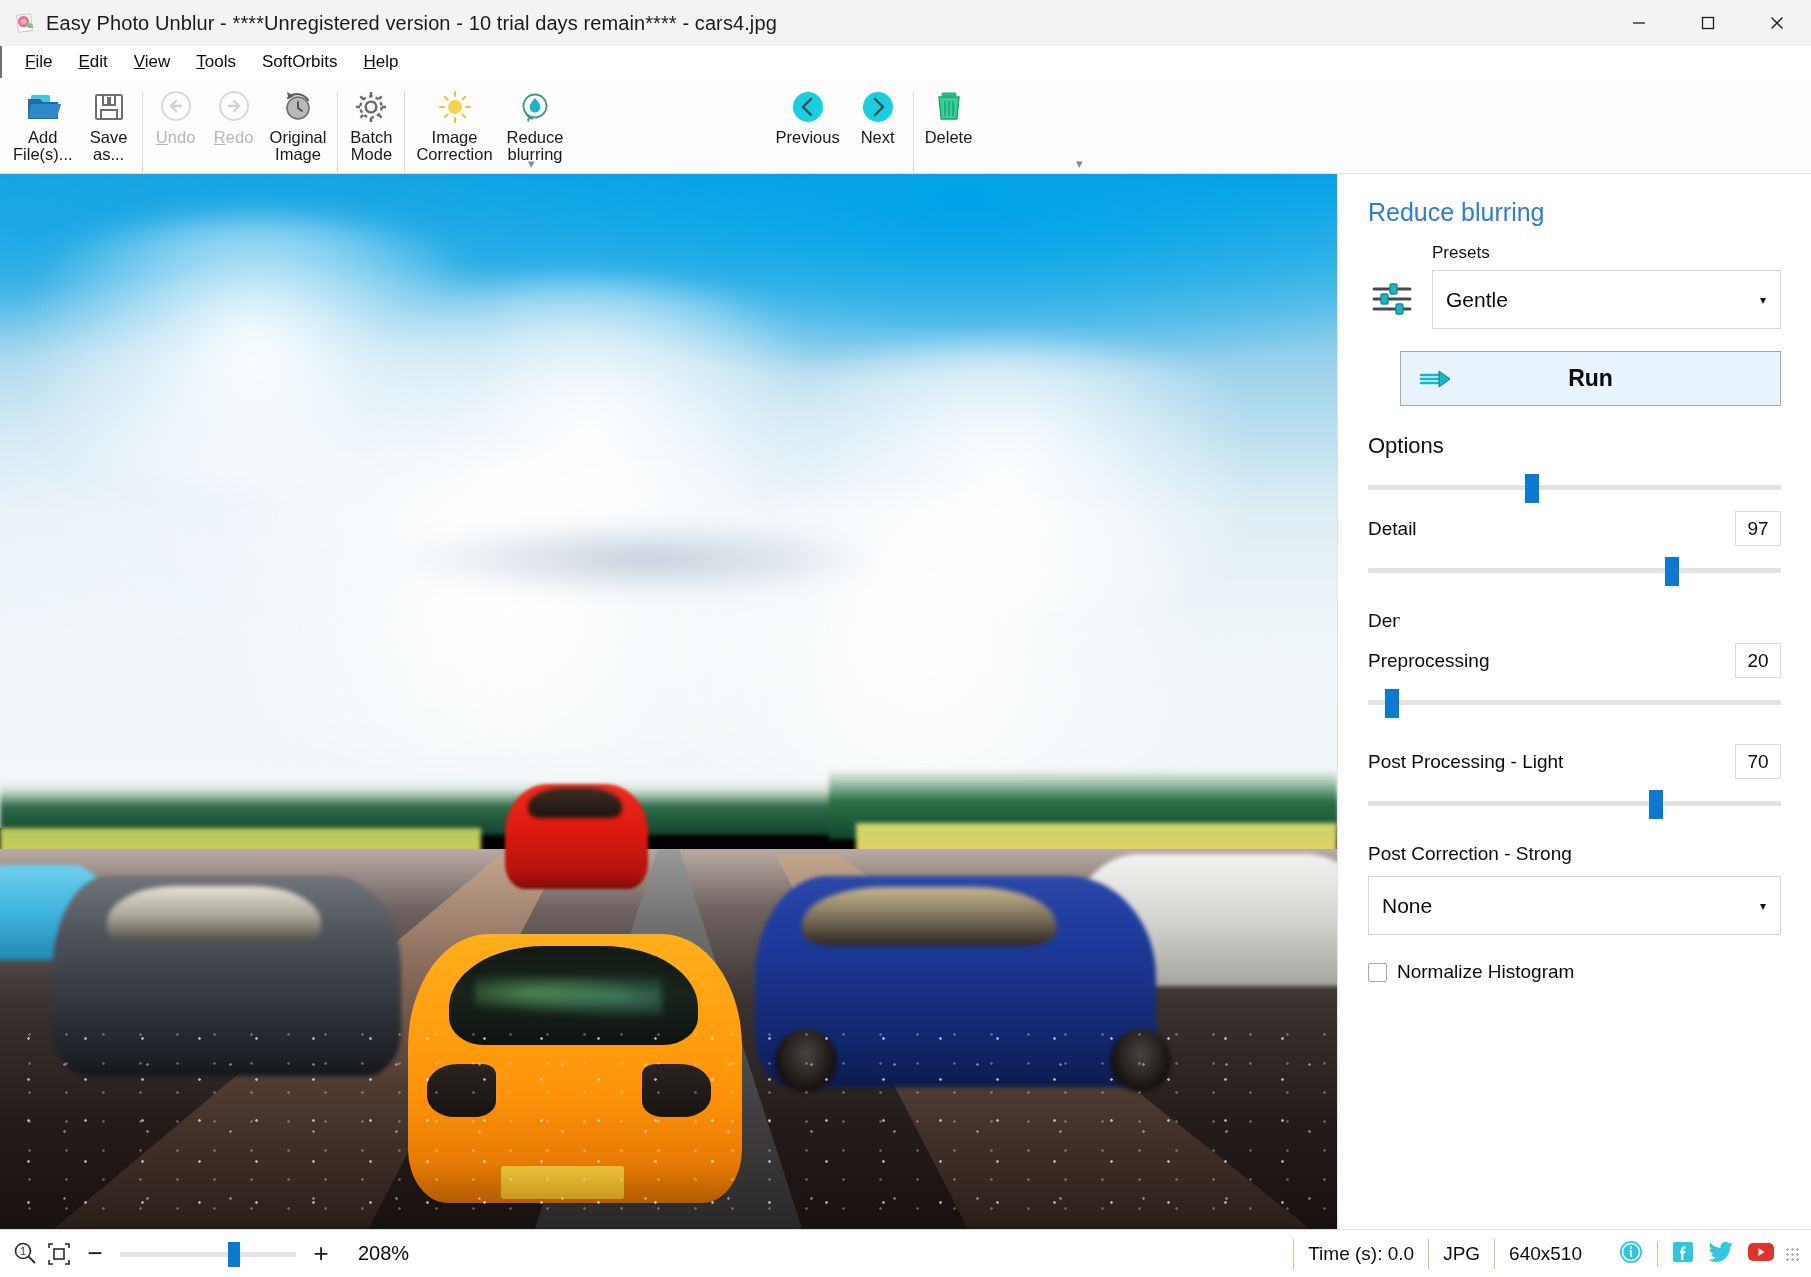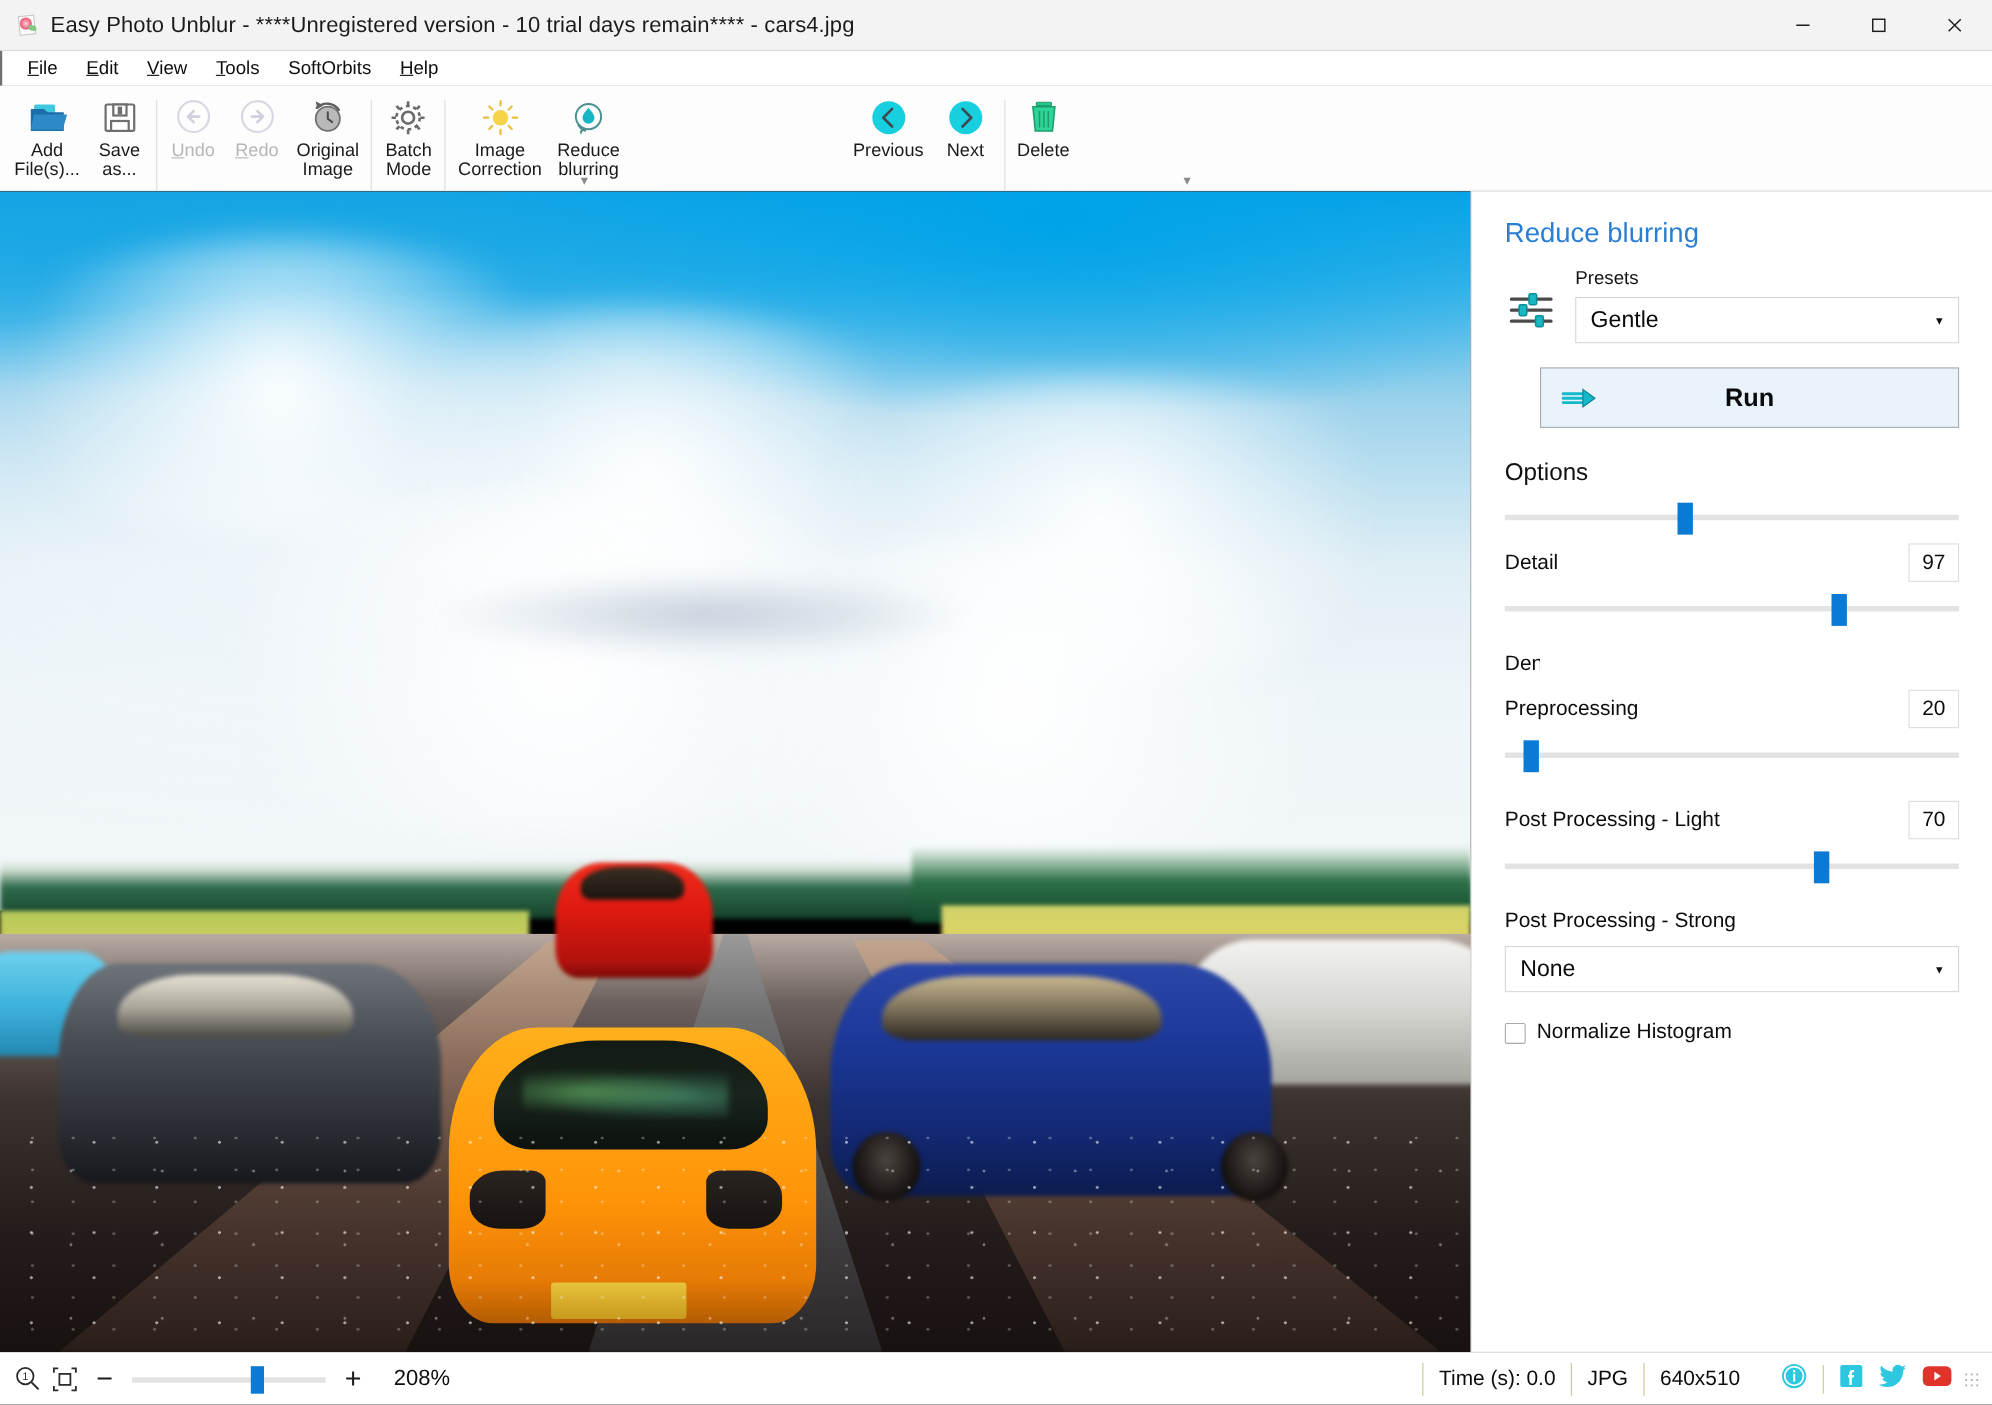--- a/index.html
+++ b/index.html
@@ -275,21 +275,21 @@
   }
   .panel-title {
     font-size: 25px; color: #2a7fd4; font-weight: 400;
     margin: 6px 0 16px 0;
   }
   .preset-row { display: flex; align-items: flex-end; gap: 16px; }
   .preset-icon { width: 48px; height: 48px; flex: 0 0 48px; margin-bottom: 6px; }
   .preset-fields { flex: 1 1 auto; }
   .lbl-sm { font-size: 17px; color: #111; margin-bottom: 7px; }
   .combo {
-    height: 42px; border: 1px solid #d6d6d6; background: #fff;
+    height: 59px; border: 1px solid #d6d6d6; background: #fff;
     display: flex; align-items: center; padding: 0 10px 0 13px;
     font-size: 21px; color: #0a0a0a; justify-content: space-between;
     cursor: default;
   }
   .combo .arrow { font-size: 12px; color: #111; margin-right: 4px; }
 
   .run-btn {
     margin-top: 22px; height: 55px;
     background: #e9f3fc; border: 1px solid #a9a9a9;
     display: flex; align-items: center; position: relative; cursor: default; margin-left: 32px;
@@ -668,21 +668,21 @@
         <div class="ctrl-head">
           <div class="ctrl-name">Post Processing - Light</div>
           <div class="ctrl-val">70</div>
         </div>
         <div class="slider">
           <div class="track"></div>
           <div class="thumb" style="left:68%"></div>
         </div>
       </div>
 
-      <div class="sec-lbl">Post Processing - Strong</div>
+      <div class="sec-lbl">Post Correction - Strong</div>
       <div class="combo" style="margin-top:11px">
         <span>None</span>
         <span class="arrow">▾</span>
       </div>
 
       <div class="chk-row">
         <div class="chk-box"></div>
         <div class="chk-lbl">Normalize Histogram</div>
       </div>
     </div>

